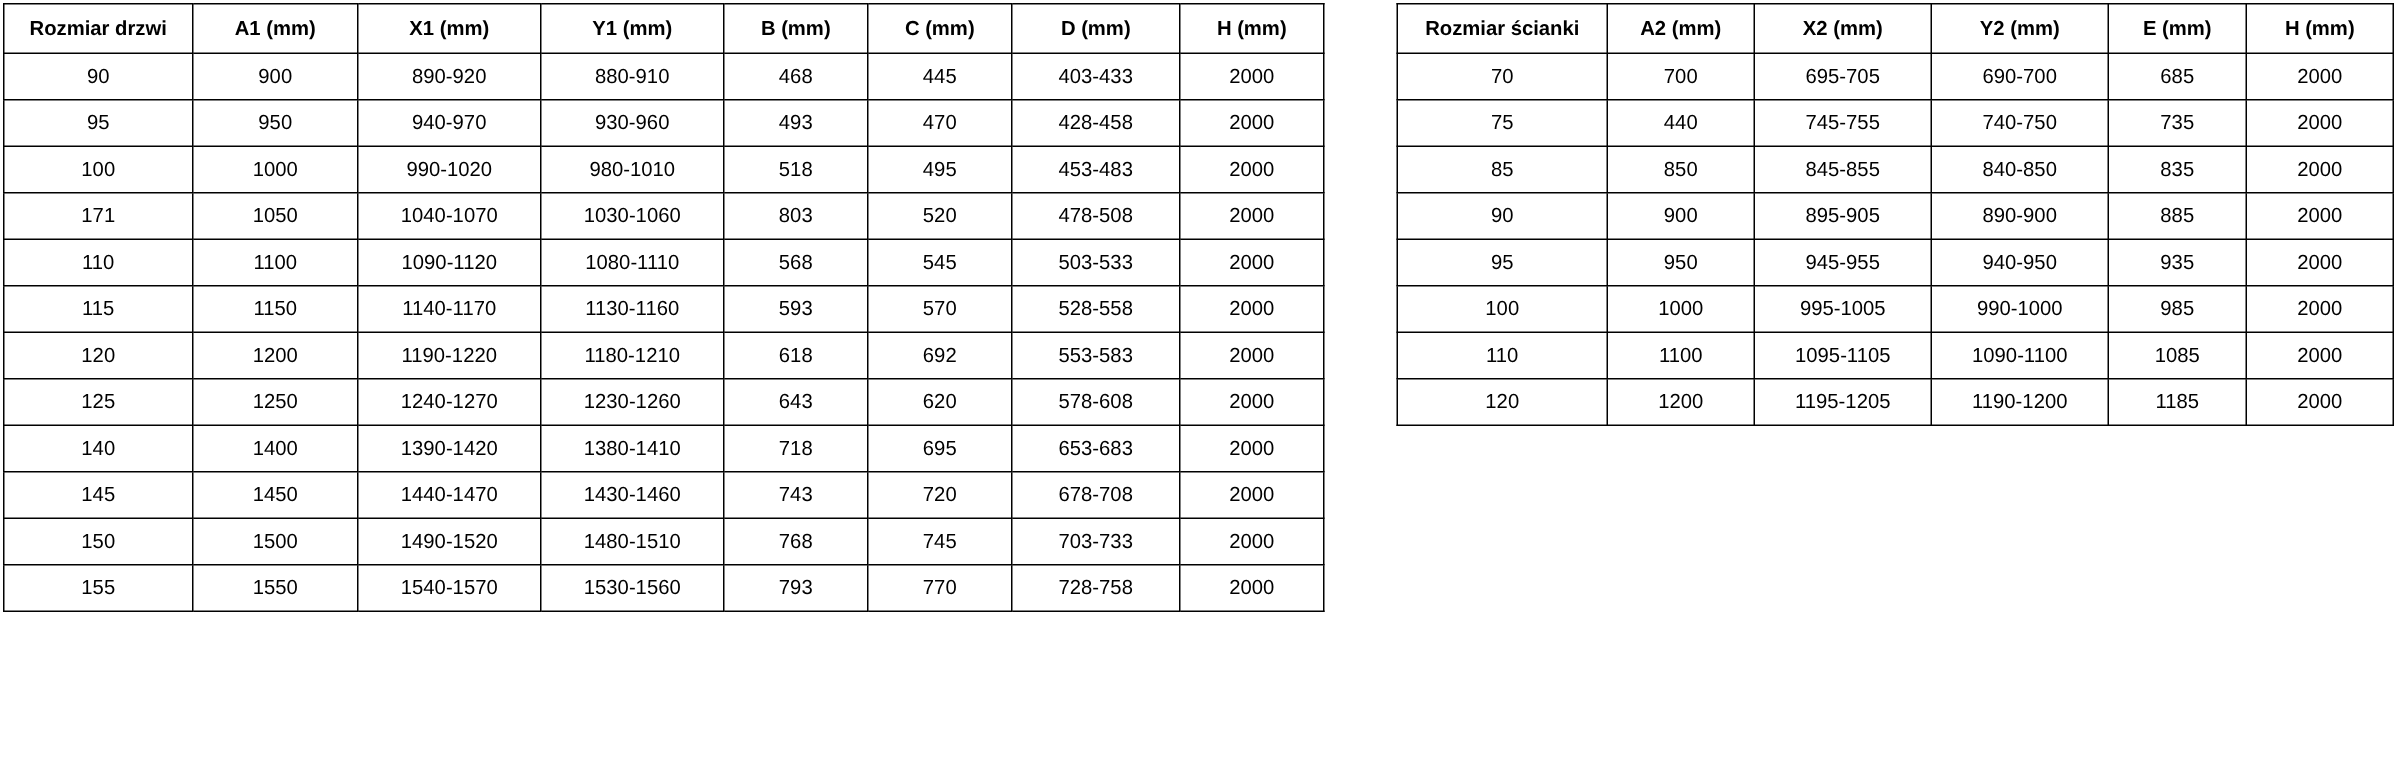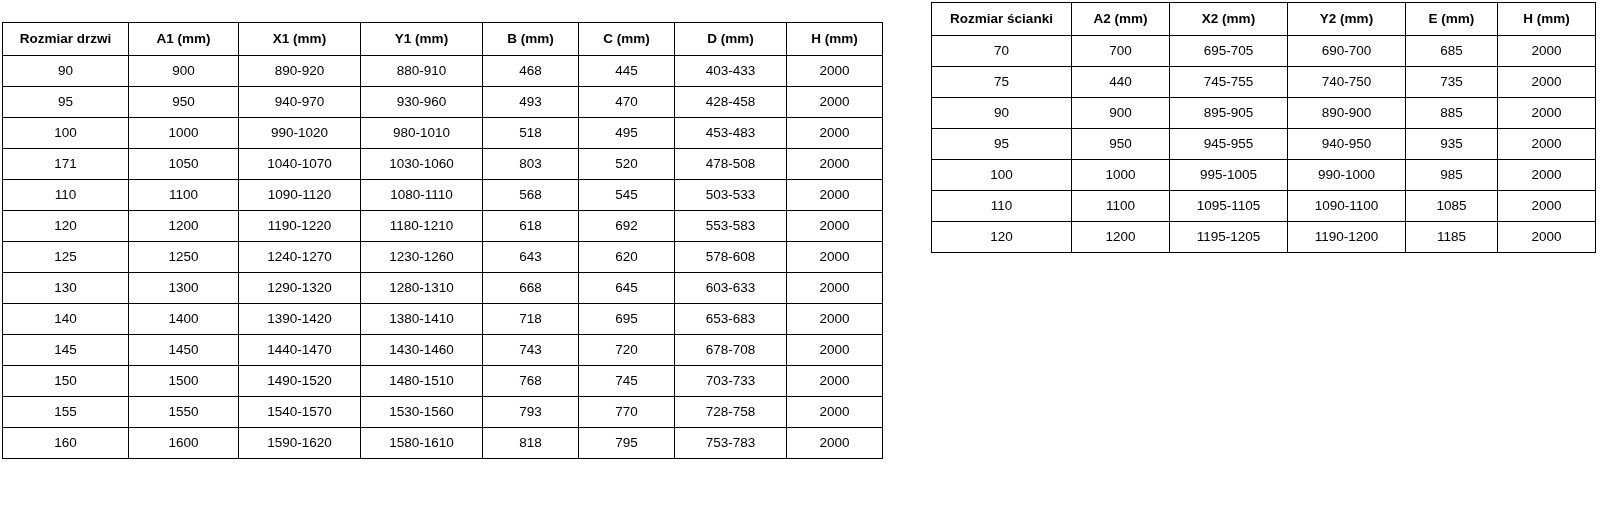--- a/index.html
+++ b/index.html
@@ -16,21 +16,21 @@
   }
   .page {
     position: relative;
     width: 1600px;
     height: 514px;
   }
   .table-wrap {
     position: absolute;
     top: 2px;
   }
-  #doors-wrap { left: 2px; margin-top: 20px; }
+  #doors-wrap { left: 2px; }
   #walls-wrap { left: 931px; }
 
   table.spec {
     border-collapse: collapse;
     table-layout: fixed;
   }
   table.spec th,
   table.spec td {
     border: 1px solid #000000;
     text-align: center;
@@ -142,50 +142,50 @@
             <td>110</td>
             <td>1100</td>
             <td>1090-1120</td>
             <td>1080-1110</td>
             <td>568</td>
             <td>545</td>
             <td>503-533</td>
             <td>2000</td>
           </tr>
           <tr>
+            <td>115</td>
+            <td>1150</td>
+            <td>1140-1170</td>
+            <td>1130-1160</td>
+            <td>593</td>
+            <td>570</td>
+            <td>528-558</td>
+            <td>2000</td>
+          </tr>
+          <tr>
             <td>120</td>
             <td>1200</td>
             <td>1190-1220</td>
             <td>1180-1210</td>
             <td>618</td>
             <td>692</td>
             <td>553-583</td>
             <td>2000</td>
           </tr>
           <tr>
             <td>125</td>
             <td>1250</td>
             <td>1240-1270</td>
             <td>1230-1260</td>
             <td>643</td>
             <td>620</td>
             <td>578-608</td>
             <td>2000</td>
           </tr>
           <tr>
-            <td>130</td>
-            <td>1300</td>
-            <td>1290-1320</td>
-            <td>1280-1310</td>
-            <td>668</td>
-            <td>645</td>
-            <td>603-633</td>
-            <td>2000</td>
-          </tr>
-          <tr>
             <td>140</td>
             <td>1400</td>
             <td>1390-1420</td>
             <td>1380-1410</td>
             <td>718</td>
             <td>695</td>
             <td>653-683</td>
             <td>2000</td>
           </tr>
           <tr>
@@ -209,30 +209,20 @@
             <td>2000</td>
           </tr>
           <tr>
             <td>155</td>
             <td>1550</td>
             <td>1540-1570</td>
             <td>1530-1560</td>
             <td>793</td>
             <td>770</td>
             <td>728-758</td>
-            <td>2000</td>
-          </tr>
-          <tr>
-            <td>160</td>
-            <td>1600</td>
-            <td>1590-1620</td>
-            <td>1580-1610</td>
-            <td>818</td>
-            <td>795</td>
-            <td>753-783</td>
             <td>2000</td>
           </tr>
         </tbody>
     </table>
   </div>
 
   <div class="table-wrap" id="walls-wrap">
     <table class="spec" id="walls-table">
       <colgroup>
         <col class="c0">
@@ -263,20 +253,28 @@
           </tr>
           <tr>
             <td>75</td>
             <td>440</td>
             <td>745-755</td>
             <td>740-750</td>
             <td>735</td>
             <td>2000</td>
           </tr>
           <tr>
+            <td>85</td>
+            <td>850</td>
+            <td>845-855</td>
+            <td>840-850</td>
+            <td>835</td>
+            <td>2000</td>
+          </tr>
+          <tr>
             <td>90</td>
             <td>900</td>
             <td>895-905</td>
             <td>890-900</td>
             <td>885</td>
             <td>2000</td>
           </tr>
           <tr>
             <td>95</td>
             <td>950</td>

